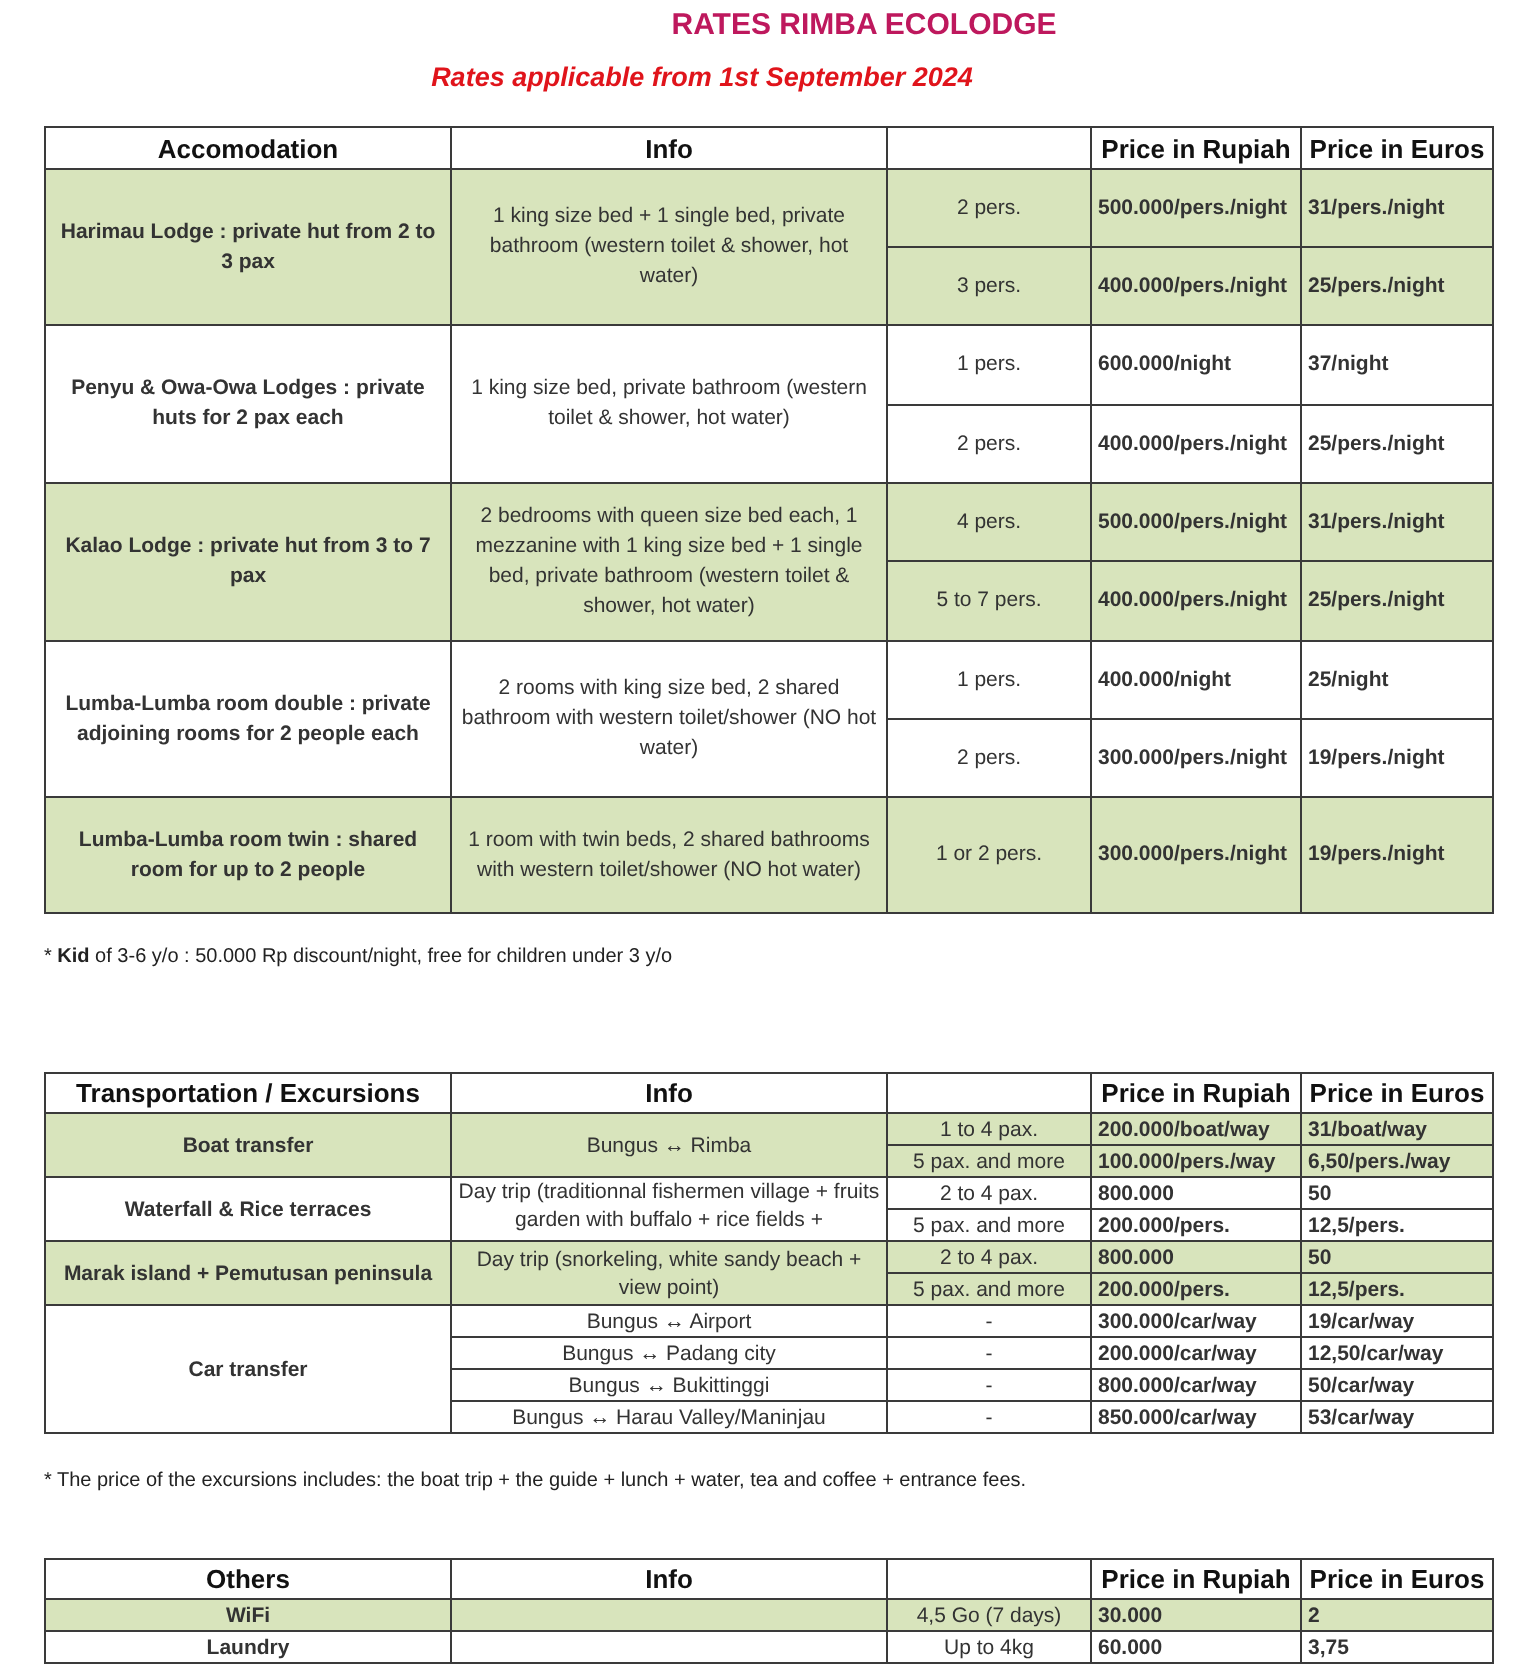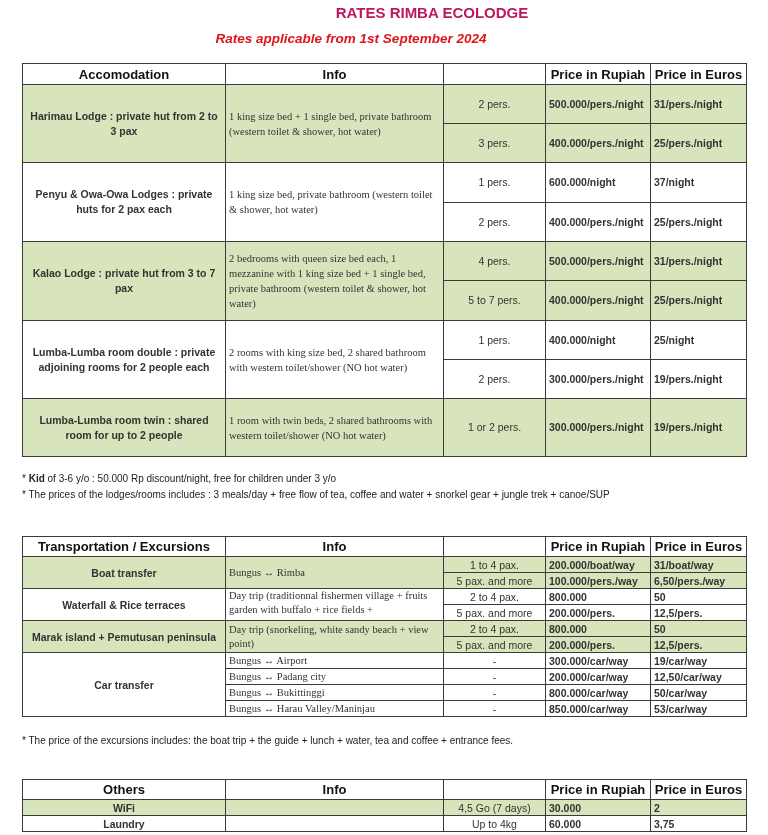--- a/index.html
+++ b/index.html
@@ -7,21 +7,21 @@
          font-family:"Liberation Sans", "DejaVu Sans", sans-serif; color:#222; }
   .title { position:absolute; top:4px; left:0; width:768px; text-align:center;
            font-weight:bold; font-size:15px; color:#be185d;margin-left:48px; }
   .subtitle { position:absolute; top:31px; left:0; width:702px; text-align:center;
               font-weight:bold; font-style:italic; font-size:13.5px; color:#e0141b; }
   table { position:absolute; left:22px; border-collapse:collapse; table-layout:fixed; width:724px; }
   td, th { border:1px solid #3a3a3a; padding:0 3px; overflow:hidden; font-size:10.5px; line-height:15px; }
   th { font-size:13px; font-weight:bold; background:#fff; color:#111; text-align:center; }
   tr.green td { background:#d8e4bc; }
   td.name { font-weight:bold; text-align:center; color:#333; }
-  td.info { color:#333;font-family:Liberation Serif, serif; }
+  td.info { text-align:center; color:#333; }
   td.pax { text-align:center; color:#333; }
   td.num { text-align:left; color:#333;font-weight:bold; }
   .notes { position:absolute; left:22px; font-size:10px; color:#222; line-height:16px; }
   .notes b { font-weight:bold; }
   #acc-table { top:63px; }
   #trans-table { top:536px; }
   #trans-table td { font-size:10.5px; line-height:14px; }
   #others-table { top:779px; }
   #others-table td { font-size:10.5px; line-height:14px; }
 </style>
@@ -105,21 +105,20 @@
     <td class="info">1 room with twin beds, 2 shared bathrooms with western toilet/shower (NO hot water)</td>
     <td class="pax">1 or 2 pers.</td>
     <td class="num">300.000/pers./night</td>
     <td class="num">19/pers./night</td>
   </tr>
 </tbody>
   </table>
 
 <div class="notes" style="top:471px">
   <div><span>* </span><b>Kid</b><span> of 3-6 y/o : 50.000 Rp discount/night, free for children under 3 y/o</span></div>
-  <div><span>* </span><span>The prices of the lodges/rooms includes : 3 meals/day + free flow of tea, coffee and water + snorkel gear + jungle trek + canoe/SUP</span></div>
 </div>
 
 <table id="trans-table">
   <colgroup>
       <col style="width:203px">
       <col style="width:218px">
       <col style="width:102px">
       <col style="width:105px">
       <col style="width:96px">
     </colgroup>

